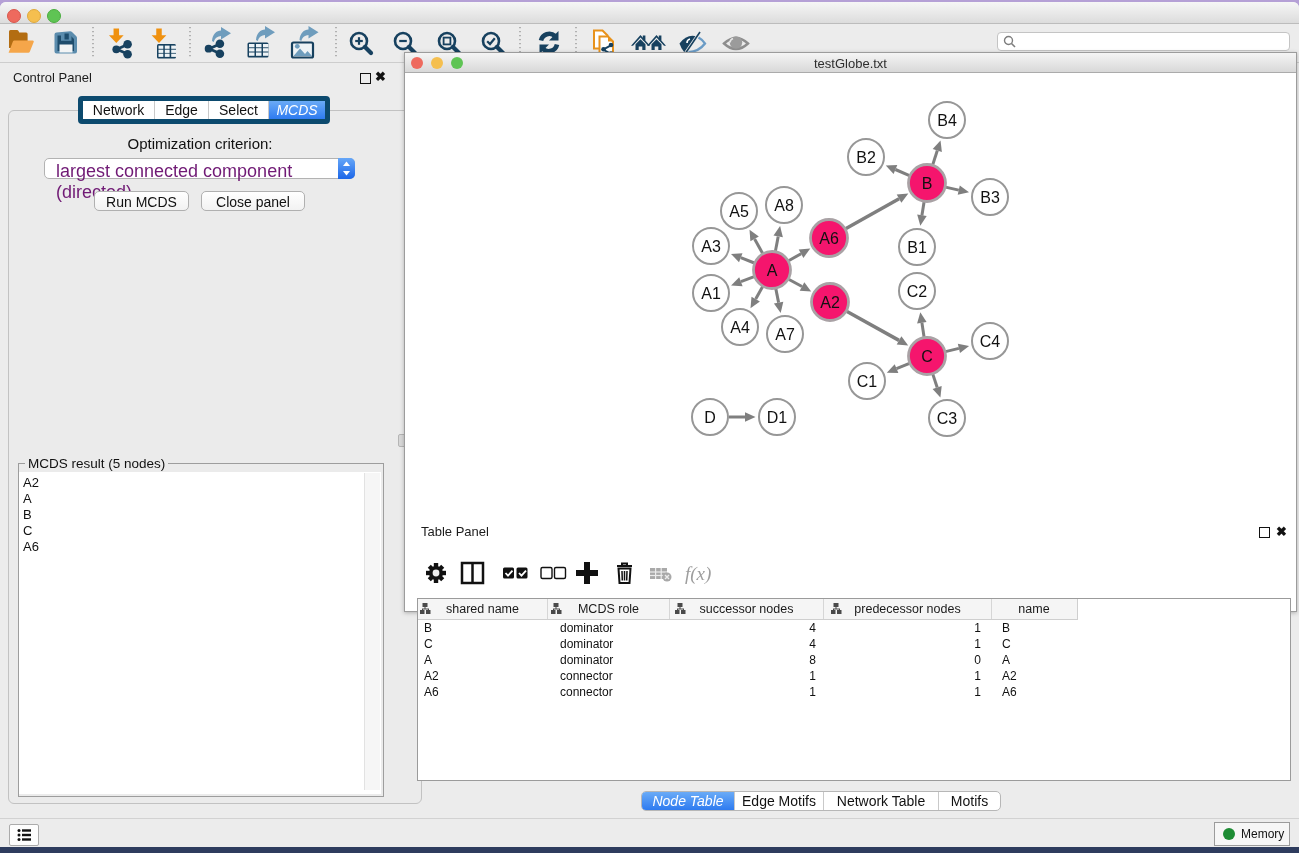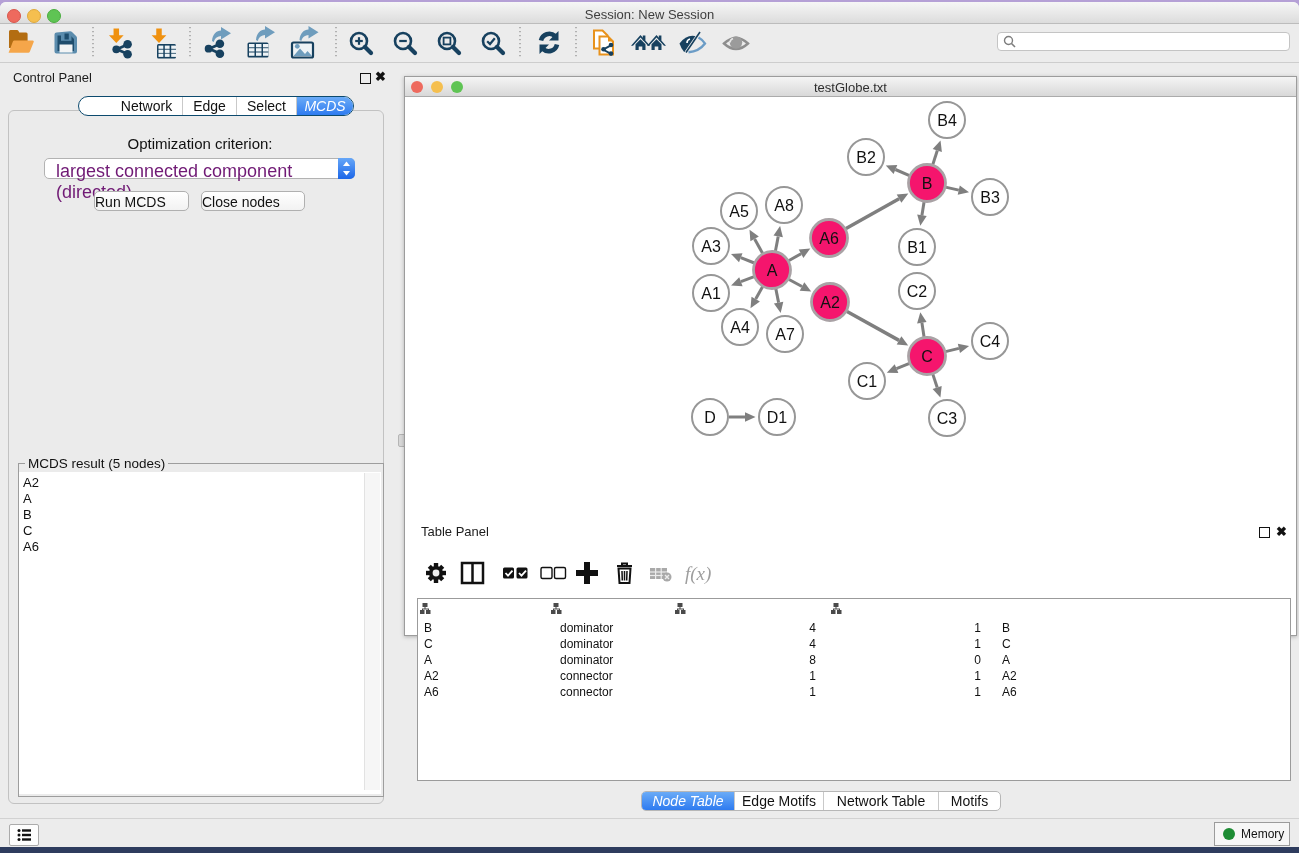--- a/index.html
+++ b/index.html
@@ -14,51 +14,51 @@
 .tl{width:12px;height:12px;border-radius:50%;top:7px;}
 #title{width:100%;text-align:center;top:5px;font-size:13px;color:#3e3e3e;}
 #toolbar{left:0;top:24px;width:1299px;height:38px;background:#ececec;
  border-bottom:1px solid #cdcdcd;}
 #searchbox{left:997px;top:32px;width:291px;height:17px;background:#fff;
  border:1px solid #c4c4c4;border-radius:4px;}
 
 #cptitle{left:13px;top:70px;font-size:13px;color:#1c1c1c;}
 .sqbtn{width:9px;height:9px;border:1.5px solid #111;}
 #cpbox{left:8px;top:110px;width:374px;height:692px;background:#ebebeb;
- border:1px solid #c2c2c2;border-radius:6px;}
-#tabs{left:78px;top:96px;height:18px;display:flex;border:1px solid #0c4a6e;
- border-radius:10px;background:#fff;overflow:hidden;padding-left:32px;}
+ border:1px solid #c2c2c2;border-radius:6px;padding-left:38px;}
+#tabs{left:78px;top:96px;height:18px;display:flex;border:5px solid #0c4a6e;
+ border-radius:4px;background:#fff;overflow:hidden;}
 .tab{font-size:14px;color:#111;text-align:center;line-height:18px;
  border-right:1px solid #c9c9c9;}
 .tab:last-child{border-right:none;}
 .tabsel{background:linear-gradient(#6aabf7,#2e7bf0);color:#fff;font-style:italic;}
 #optlabel{left:0;top:135px;width:400px;text-align:center;font-size:15px;color:#111;}
 #dropdown{left:44px;top:158px;width:311px;height:21px;background:#fff;
  border:1px solid #b2b2b2;border-radius:5px;box-sizing:border-box;}
 #ddtext{left:11px;top:2px;font-size:18px;color:#701a75;}
 #ddstep{right:-1px;top:-1px;width:17px;height:21px;border-radius:0 5px 5px 0;
  background:linear-gradient(#66a7f8,#1c66e8);}
 .cbtn{top:191px;height:20px;background:linear-gradient(#ffffff,#f2f2f2);
  border:1px solid #b0b0b0;border-radius:5px;font-size:14px;color:#111;
- line-height:20px;box-sizing:border-box;}
+ text-align:center;line-height:20px;box-sizing:border-box;}
 #groupbox{left:9px;top:352px;width:364px;height:332px;border:1px solid #9d9d9d;}
 #gblabel{left:6px;top:-8px;background:#ebebeb;padding:0 3px;font-size:13.5px;color:#111;}
 #cplist{left:0px;top:8px;width:362px;height:322px;box-sizing:border-box;background:#fff;font-size:13px;color:#111;}
 #cplist{padding-top:3px;}
 #cplist div{padding-left:4px;height:16px;line-height:16px;}
 #cpscroll{right:3px;top:9px;width:15px;height:317px;background:#f6f6f6;
  border-left:1px solid #e2e2e2;}
 
 #statusbar{left:0;top:818px;width:1299px;height:28px;border-top:1px solid #d2d2d2;background:#ececec;}
 #listbtn{left:9px;top:824px;width:28px;height:20px;background:#fdfdfd;
  border:1px solid #ababab;border-radius:2px;}
 #membtn{left:1214px;top:822px;width:74px;height:22px;background:#f6f6f6;
  border:1px solid #9b9b9b;font-size:12px;color:#111;}
 
-#netwin{left:404px;top:76px;width:893px;height:560px;background:#fff;box-sizing:border-box;
+#netwin{left:404px;top:52px;width:893px;height:560px;background:#fff;box-sizing:border-box;
  border:1px solid #9c9c9c;box-shadow:0 1px 4px rgba(0,0,0,0.25);}
 #nettitle{left:0;top:0;width:100%;height:19px;
  background:linear-gradient(#f5f5f5,#d8d8d8);border-bottom:1px solid #ababab;}
 #netname{width:100%;text-align:center;top:3px;font-size:13px;color:#2e2e2e;}
 
 #tptitle{left:421px;top:524px;font-size:13px;color:#1c1c1c;}
 #tbox{left:417px;top:598px;width:874px;height:183px;background:#fff;
  border:1px solid #9b9b9b;box-sizing:border-box;}
 #thead{left:0;top:0;width:659px;height:20px;background:#f5f5f5;
  border-bottom:1px solid #cfcfcf;border-right:1px solid #cfcfcf;}
@@ -71,21 +71,20 @@
 #btabs .tab{line-height:18px;}
 </style>
 </head>
 <body>
 <div id="mainwin" class="abs"></div>
 <div id="deskbottom" class="abs"></div>
 <div id="titlebar" class="abs">
  <div class="abs tl" style="left:7px;background:#ee6a5e;border:0.5px solid #d8574d;"></div>
  <div class="abs tl" style="left:27px;background:#f5bf4f;border:0.5px solid #dfa93c;"></div>
  <div class="abs tl" style="left:47px;background:#5fc454;border:0.5px solid #4aad3f;"></div>
- <div class="abs" id="title">Session: New Session</div>
 </div>
 <div id="toolbar" class="abs"></div>
 <svg id="icons-top" class="abs" style="left:0;top:24px;" width="760" height="38" viewBox="0 0 760 38">
 <g transform="translate(0,-24)"> 
       <path d="M9,31.5 q0,-1.5 1.5,-1.5 l6.5,0 q1,0 1.5,1 l0.8,1.5 6.8,0 q1.5,0 1.5,1.5 l0,14 -18.6,0 z" fill="#b36d12"></path> 
       <path d="M8.6,52.8 l4.3,-11.2 q0.4,-1 1.5,-1 l18.3,0 q1.6,0 1,1.5 l-3.9,9.7 q-0.4,1 -1.5,1 z" fill="#f5a64a"></path>
     </g>
 <g transform="translate(0,-24)"> 
       <path d="M56.5,32.5 q-2,0 -2,2 l0,17 q0,2 2,2 l18.5,0 q2,0 2,-2 l0,-13.5 q0-1 -0.7,-1.7 l-4.3,-4.3 q-0.7,-0.7 -1.7,-0.7 z" fill="#5b8cad"></path> 
       <path d="M57.5,35.5 l13,0 3.5,3.5 0,12 -16.5,0 z" fill="#1e4d6d"></path> 
@@ -228,21 +227,21 @@
 </div>
 <div id="optlabel" class="abs">Optimization criterion:</div>
 <div id="dropdown" class="abs">
  <div id="ddtext" class="abs">largest connected component (directed)</div>
  <div id="ddstep" class="abs"><svg width="17" height="21" viewBox="0 0 17 21">
         <path d="M8.5,3.5 l3.5,4.5 h-7 z" fill="#fff"></path>
         <path d="M8.5,17.5 l3.5,-4.5 h-7 z" fill="#fff"></path>
       </svg></div>
 </div>
 <div class="abs cbtn" style="left:94px;width:95px;">Run MCDS</div>
-<div class="abs cbtn" style="left:201px;width:104px;">Close nodes</div>
+<div class="abs cbtn" style="left:201px;width:104px;">Close panel</div>
 
 <div id="statusbar" class="abs"></div>
 <div id="listbtn" class="abs"><svg width="28" height="20" viewBox="0 0 28 20">
       <g fill="#111">
         <circle cx="9" cy="5.5" r="1.5"></circle>
         <circle cx="9" cy="10" r="1.5"></circle>
         <circle cx="9" cy="14.5" r="1.5"></circle>
         <rect x="12" y="4.3" width="9" height="2.4"></rect>
         <rect x="12" y="8.8" width="9" height="2.4"></rect>
         <rect x="12" y="13.3" width="9" height="2.4"></rect>
@@ -427,20 +426,27 @@
         <rect x="0" y="7" width="4.5" height="4"></rect>
         <rect x="6" y="7" width="4.5" height="4"></rect>
         <path d="M4.5,4 h1 v2 h-1 z M2,5.5 h7 v1 h-7 z M2,6 h1 v1.5 h-1 z M8,6 h1 v1.5 h-1 z"></path>
       </g>
   <use href="#h1" x="131" y="0"></use>
   <use href="#h1" x="255" y="0"></use>
   <use href="#h1" x="411" y="0"></use>
  </g>
 </svg>
 <div id="tbox" class="abs">
+ <div id="thead" class="abs">
+  <div class="abs hcell" style="left:0;width:129px;">shared name</div>
+  <div class="abs hcell" style="left:130px;width:121px;">MCDS role</div>
+  <div class="abs hcell" style="left:252px;width:153px;">successor nodes</div>
+  <div class="abs hcell" style="left:406px;width:167px;">predecessor nodes</div>
+  <div class="abs hcell" style="left:574px;width:84px;border-right:none;">name</div>
+ </div>
  <div class="abs" id="trows" style="left:0;top:21px;width:872px;">
   <div class="trow">
         <span class="tcell" style="left:6px;">B</span>
         <span class="tcell" style="left:142px;">dominator</span>
         <span class="tcell" style="left:380px;width:18px;text-align:right;">4</span>
         <span class="tcell" style="left:545px;width:18px;text-align:right;">1</span>
         <span class="tcell" style="left:584px;">B</span>
       </div>
   <div class="trow">
         <span class="tcell" style="left:6px;">C</span>

